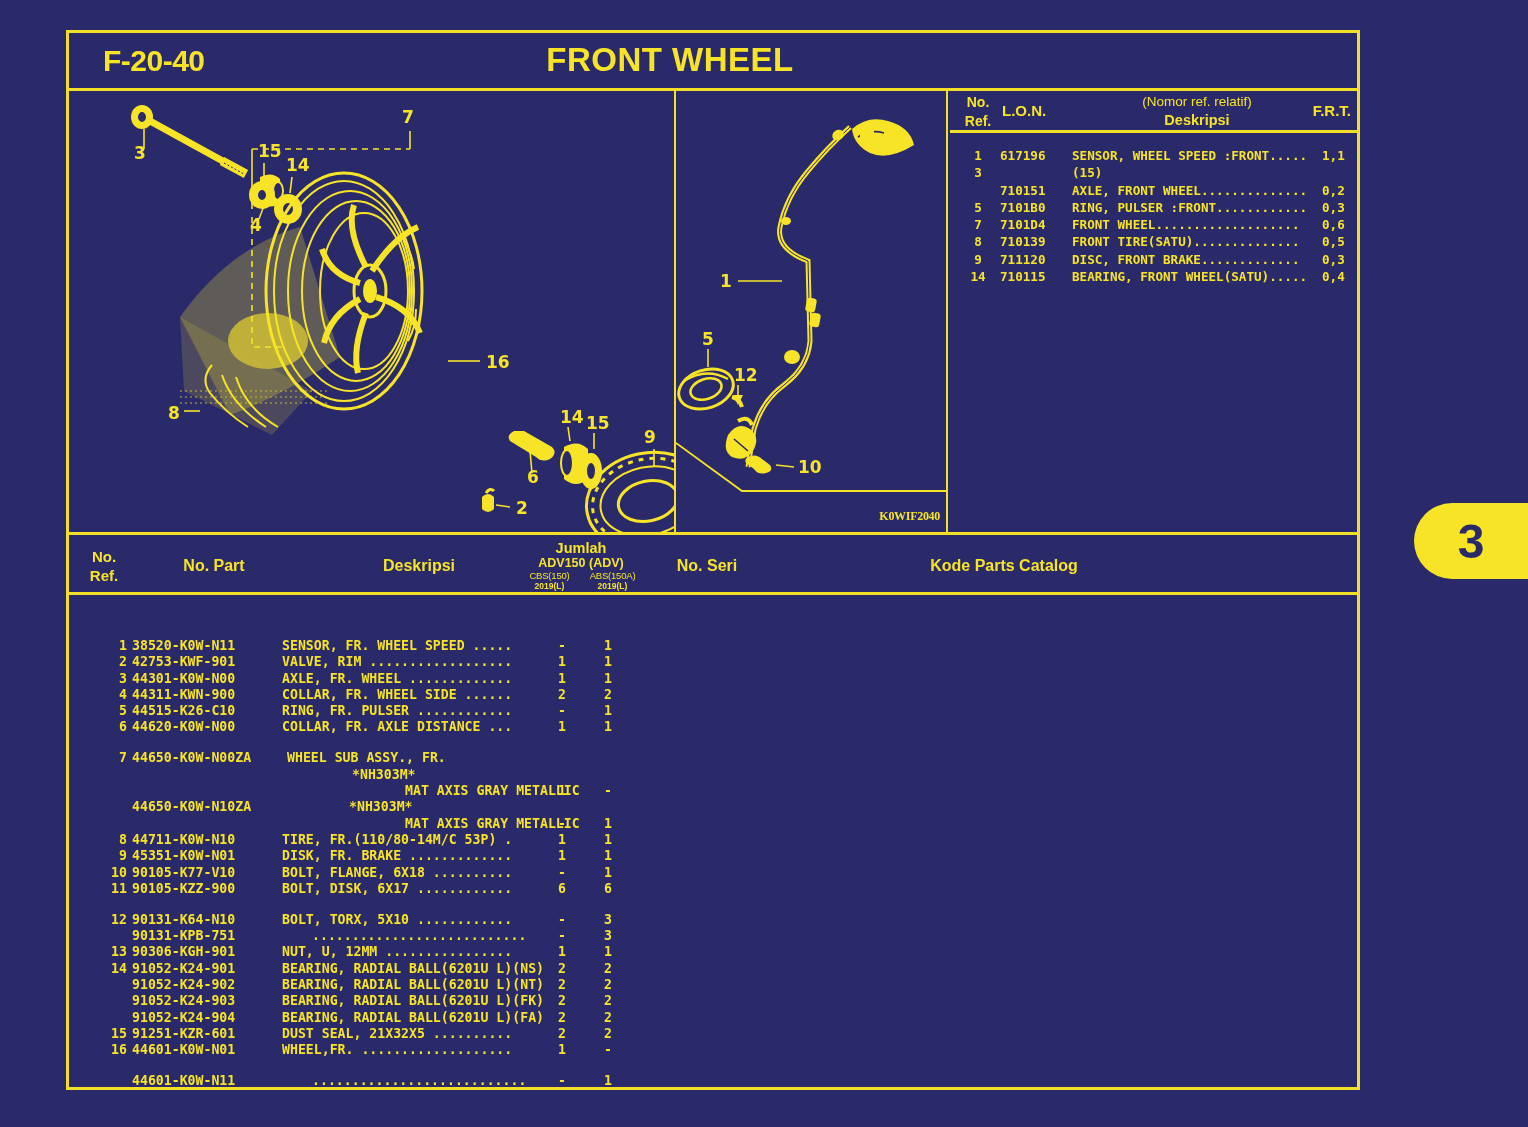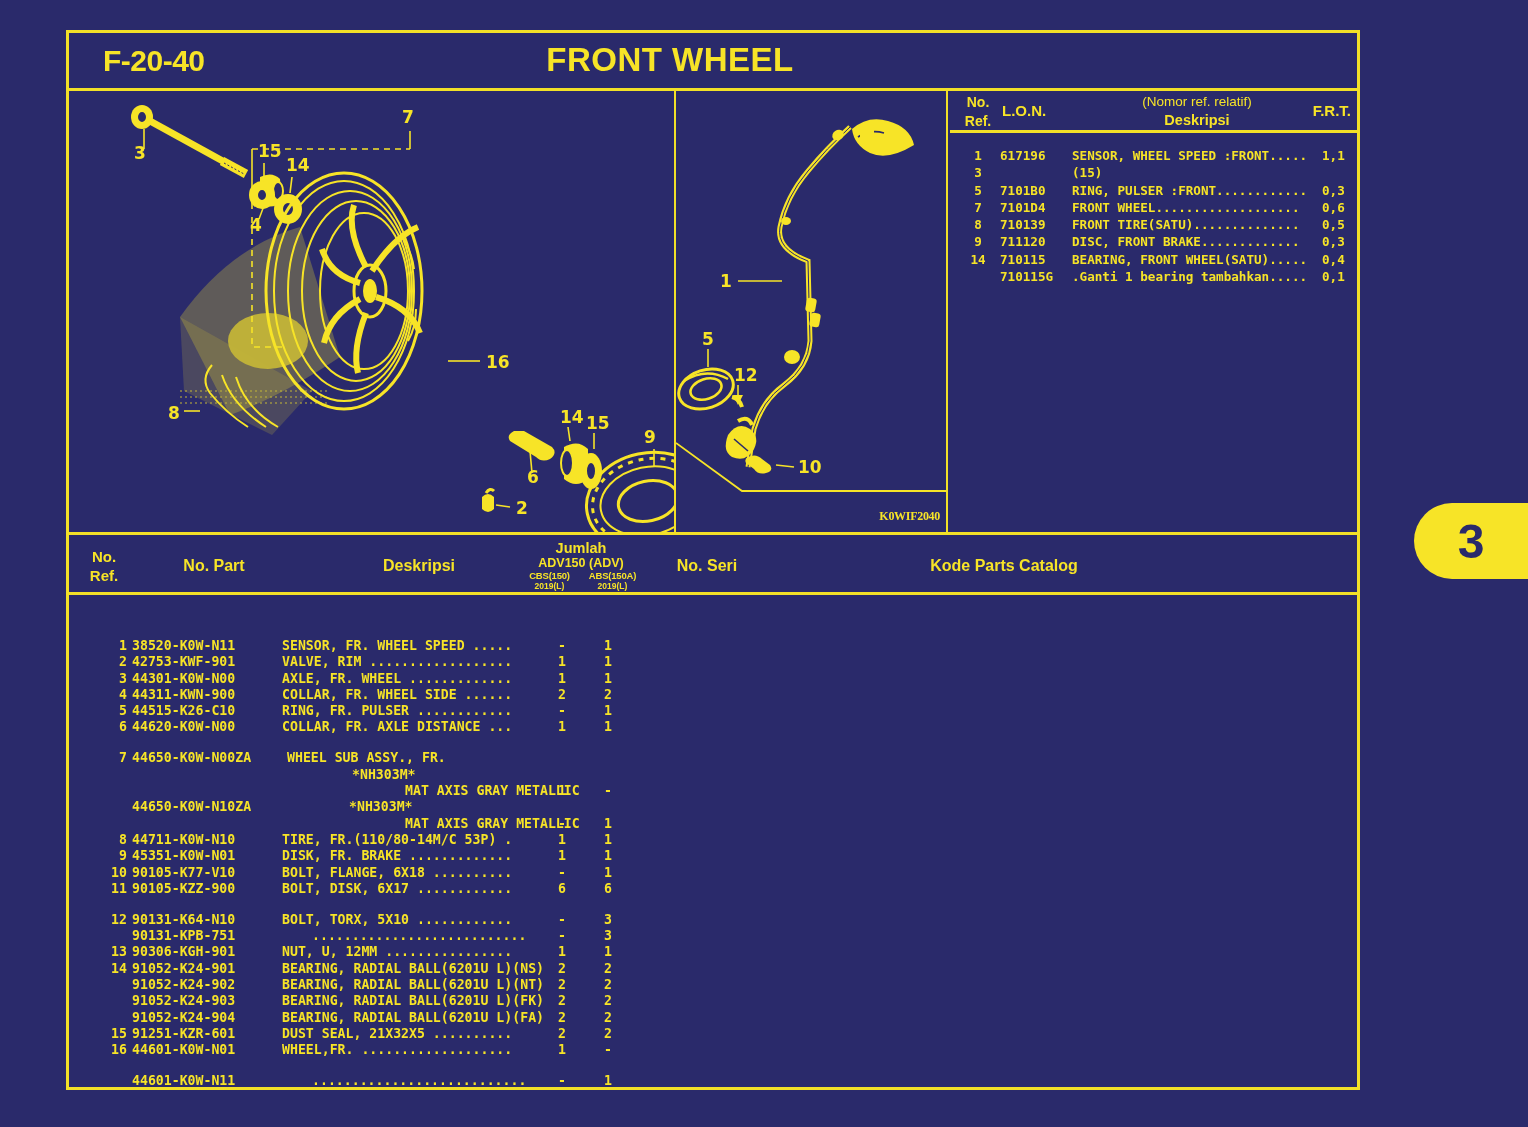--- a/index.html
+++ b/index.html
@@ -141,21 +141,21 @@
     position: absolute; left: 250px; top: 22px;
     width: 200px; text-align: center;
     font-size: 16px; font-weight: bold;
   }
   .ph-jumlah {
     position: absolute; left: 437px; top: 6px;
     width: 150px; text-align: center;
   }
   .ph-j1 { font-size: 14.5px; font-weight: bold; line-height: 15px; }
   .ph-j2 { font-size: 12.5px; font-weight: bold; line-height: 14px; }
-  .ph-j3 { font-size: 9.5px; font-weight: bold; line-height: 11px; letter-spacing:-0.2px;}
+  .ph-j3 { font-size: 9.5px; font-weight: normal; line-height: 11px; letter-spacing:-0.2px;}
   .ph-j4 { font-size: 8.5px; font-weight: bold; line-height: 11px; }
   .ph-j3 span, .ph-j4 span { display:inline-block; width: 63px; }
   .ph-seri {
     position: absolute; left: 568px; top: 22px;
     width: 140px; text-align: center;
     font-size: 16px; font-weight: bold;
   }
   .ph-kode {
     position: absolute; left: 760px; top: 22px;
     width: 350px; text-align: center;
@@ -423,26 +423,26 @@
           <div class="rt-h-lon">L.O.N.</div>
           <div class="rt-h-desk">
             <div>(Nomor ref. relatif)</div>
             <div><b>Deskripsi</b></div>
           </div>
           <div class="rt-h-frt">F.R.T.</div>
         </div>
         <div class="rt-body" id="ref-rows">
             <div class="rt-row"><span class="rt-ref">1</span><span class="rt-lon">617196</span><span class="rt-desc">SENSOR, WHEEL SPEED :FRONT.....</span><span class="rt-frt">1,1</span></div>
             <div class="rt-row"><span class="rt-ref">3</span><span class="rt-lon"></span><span class="rt-desc">(15)</span><span class="rt-frt"></span></div>
+            <div class="rt-row"><span class="rt-ref"></span><span class="rt-lon">710151</span><span class="rt-desc">AXLE, FRONT WHEEL..............</span><span class="rt-frt">0,2</span></div>
             <div class="rt-row"><span class="rt-ref">5</span><span class="rt-lon">7101B0</span><span class="rt-desc">RING, PULSER :FRONT............</span><span class="rt-frt">0,3</span></div>
             <div class="rt-row"><span class="rt-ref">7</span><span class="rt-lon">7101D4</span><span class="rt-desc">FRONT WHEEL...................</span><span class="rt-frt">0,6</span></div>
             <div class="rt-row"><span class="rt-ref">8</span><span class="rt-lon">710139</span><span class="rt-desc">FRONT TIRE(SATU)..............</span><span class="rt-frt">0,5</span></div>
             <div class="rt-row"><span class="rt-ref">9</span><span class="rt-lon">711120</span><span class="rt-desc">DISC, FRONT BRAKE.............</span><span class="rt-frt">0,3</span></div>
             <div class="rt-row"><span class="rt-ref">14</span><span class="rt-lon">710115</span><span class="rt-desc">BEARING, FRONT WHEEL(SATU).....</span><span class="rt-frt">0,4</span></div>
-            <div class="rt-row"><span class="rt-ref"></span><span class="rt-lon">710115G</span><span class="rt-desc">.Ganti 1 bearing tambahkan.....</span><span class="rt-frt">0,1</span></div>
           </div>
       </div>
     </div>
 
     <div class="parts-head">
       <div class="ph-noref">
         <div>No.</div>
         <div>Ref.</div>
       </div>
       <div class="ph-part">No. Part</div>

